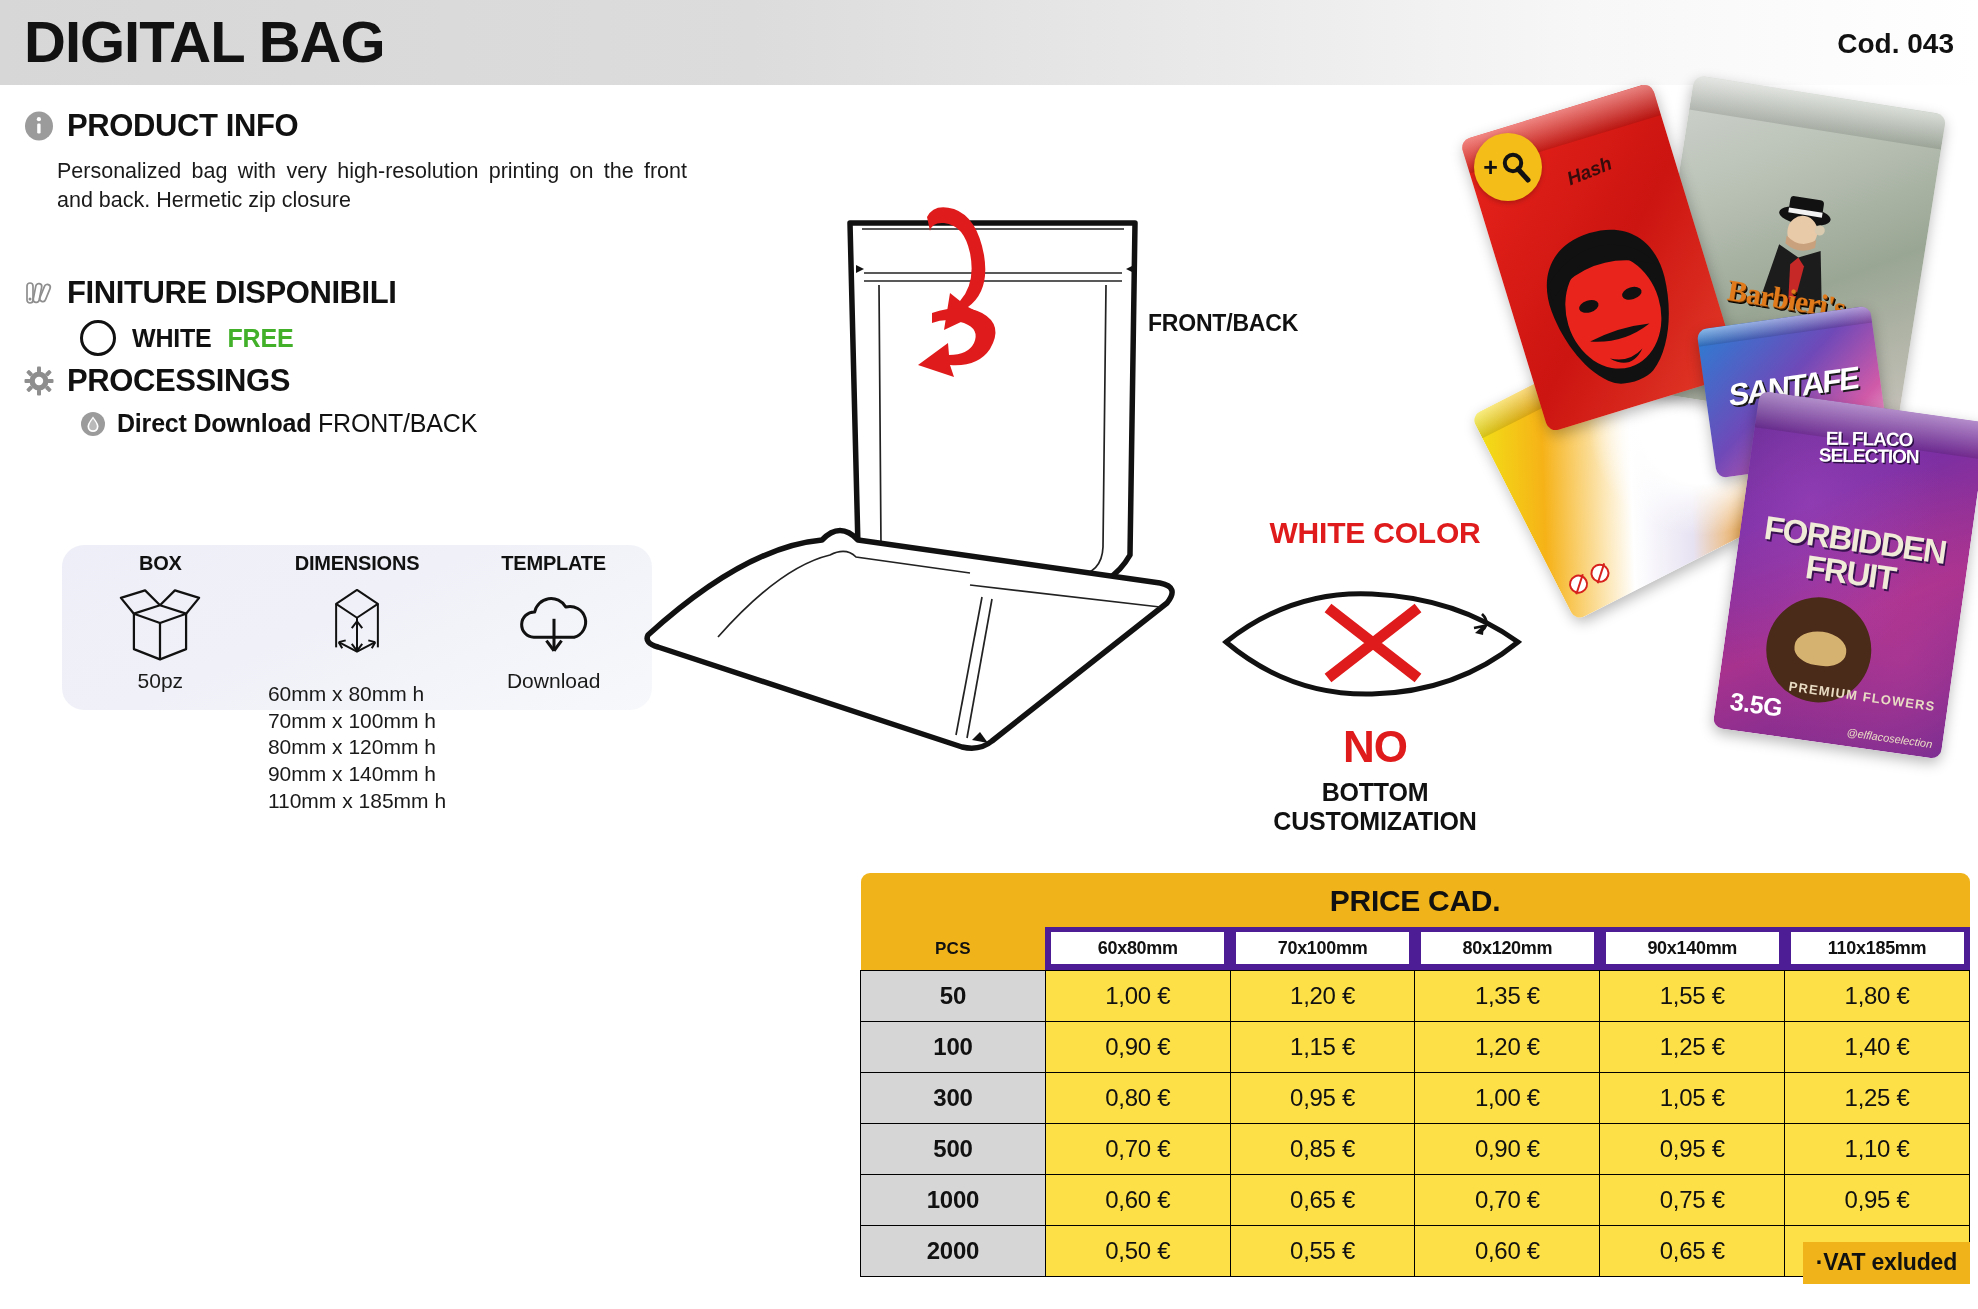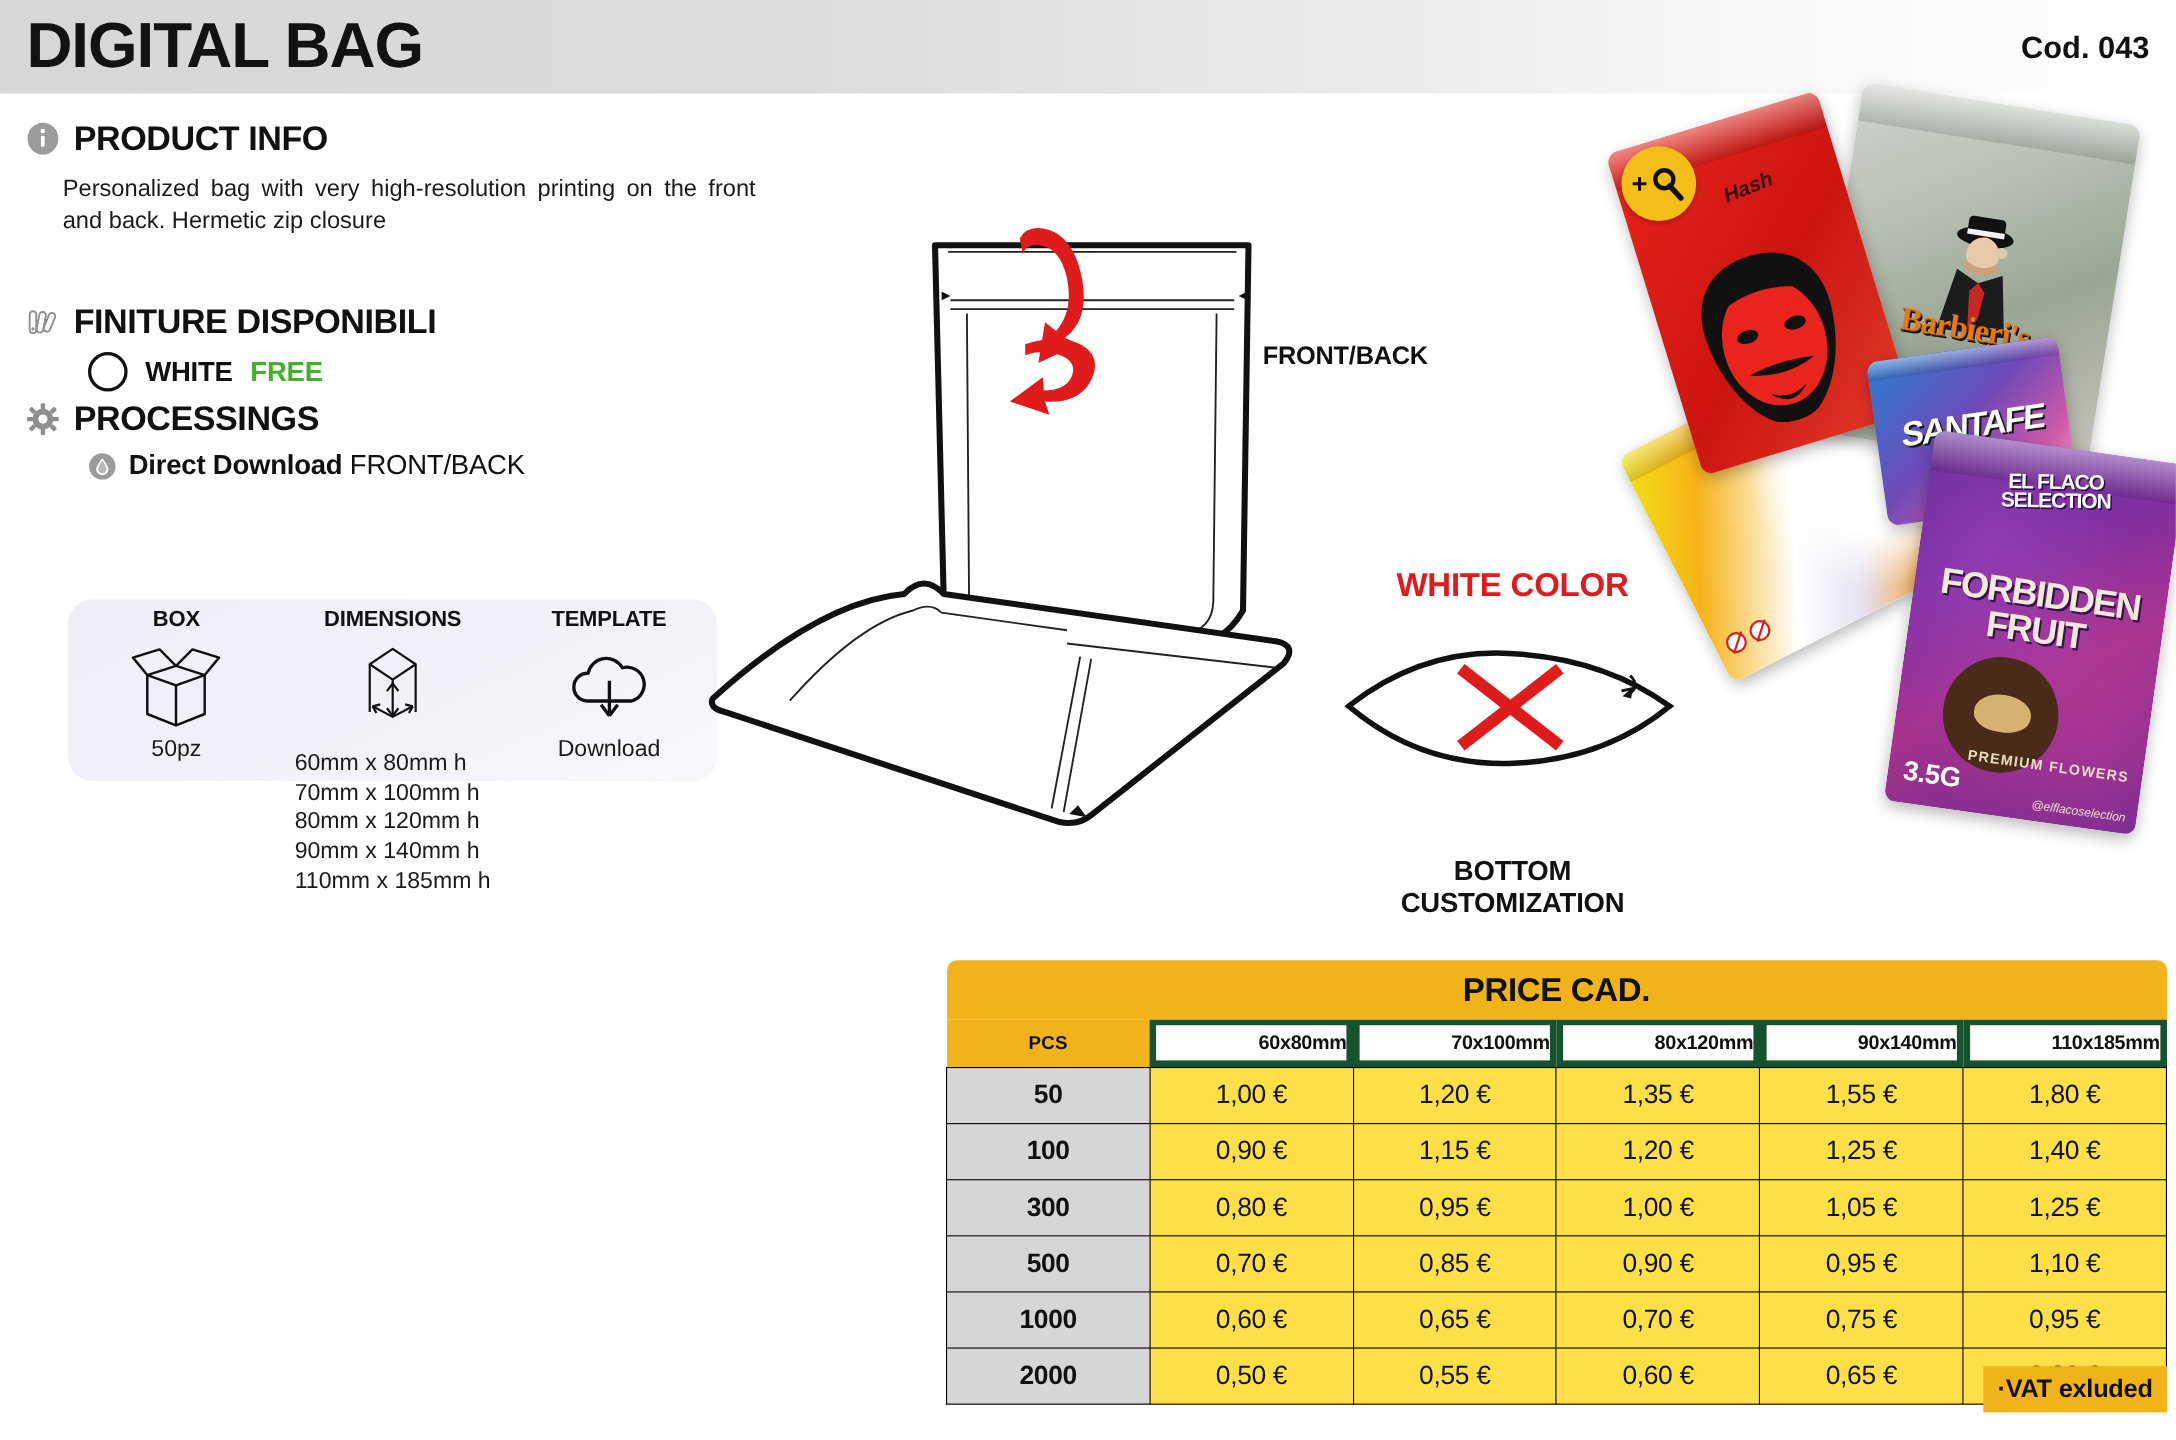--- a/index.html
+++ b/index.html
@@ -165,21 +165,21 @@
   .price-title-cell {
     background:#f0b41a; color:#111; font-size:30px; font-weight:800; text-align:center;
     padding:11px 0 9px; letter-spacing:-0.3px;
     border-top-left-radius:9px; border-top-right-radius:9px;
   }
   .price-hdr-pcs {
     background:#f0b41a; color:#111; font-size:17px; font-weight:800; text-align:center;
     padding:9px 0; width:178px; letter-spacing:0.3px;
   }
   .price-hdr-dim {
-    background:#14532d; text-align:right; padding:5px 6px 6px;
+    background:#4c1d95; text-align:center; padding:5px 6px 6px;
   }
   .price-hdr-dim span {
     display:block; background:#fff; color:#111; font-size:18px; font-weight:600;
     padding:6px 0 5px; letter-spacing:-0.3px;
   }
   .price-pcs-cell {
     background:#d6d6d6; color:#111; font-size:24px; font-weight:800; text-align:center;
     padding:11px 0; border:1.6px solid #000; letter-spacing:-0.3px;
   }
   .price-cell {
@@ -368,20 +368,21 @@
 
   <div class="wc-title">WHITE COLOR</div>
   <div class="wc-shape">
     <svg viewBox="0 0 300 125" width="300" height="125">
       <path d="M4 62 Q70 10 150 14 Q235 18 296 62 Q235 112 150 114 Q68 116 4 62 Z" fill="#fff" stroke="#111" stroke-width="5"></path>
       <path d="M106 28 L196 98 M196 28 L106 98" stroke="#e01b1b" stroke-width="11" stroke-linecap="butt"></path>
       <path d="M260 34 Q270 44 258 52 L262 46 L252 48" fill="none" stroke="#111" stroke-width="2.6"></path>
       <path d="M253 53 L262 45 L261 55 Z" fill="#111"></path>
     </svg>
   </div>
+  <div class="no-word">NO</div>
   <div class="no-sub">
     <div>BOTTOM</div>
     <div>CUSTOMIZATION</div>
   </div>
 
   <div class="collage">
 
     <div class="pouch p-tie">
       <div class="pouch-zip"></div>
       <div class="warn">

